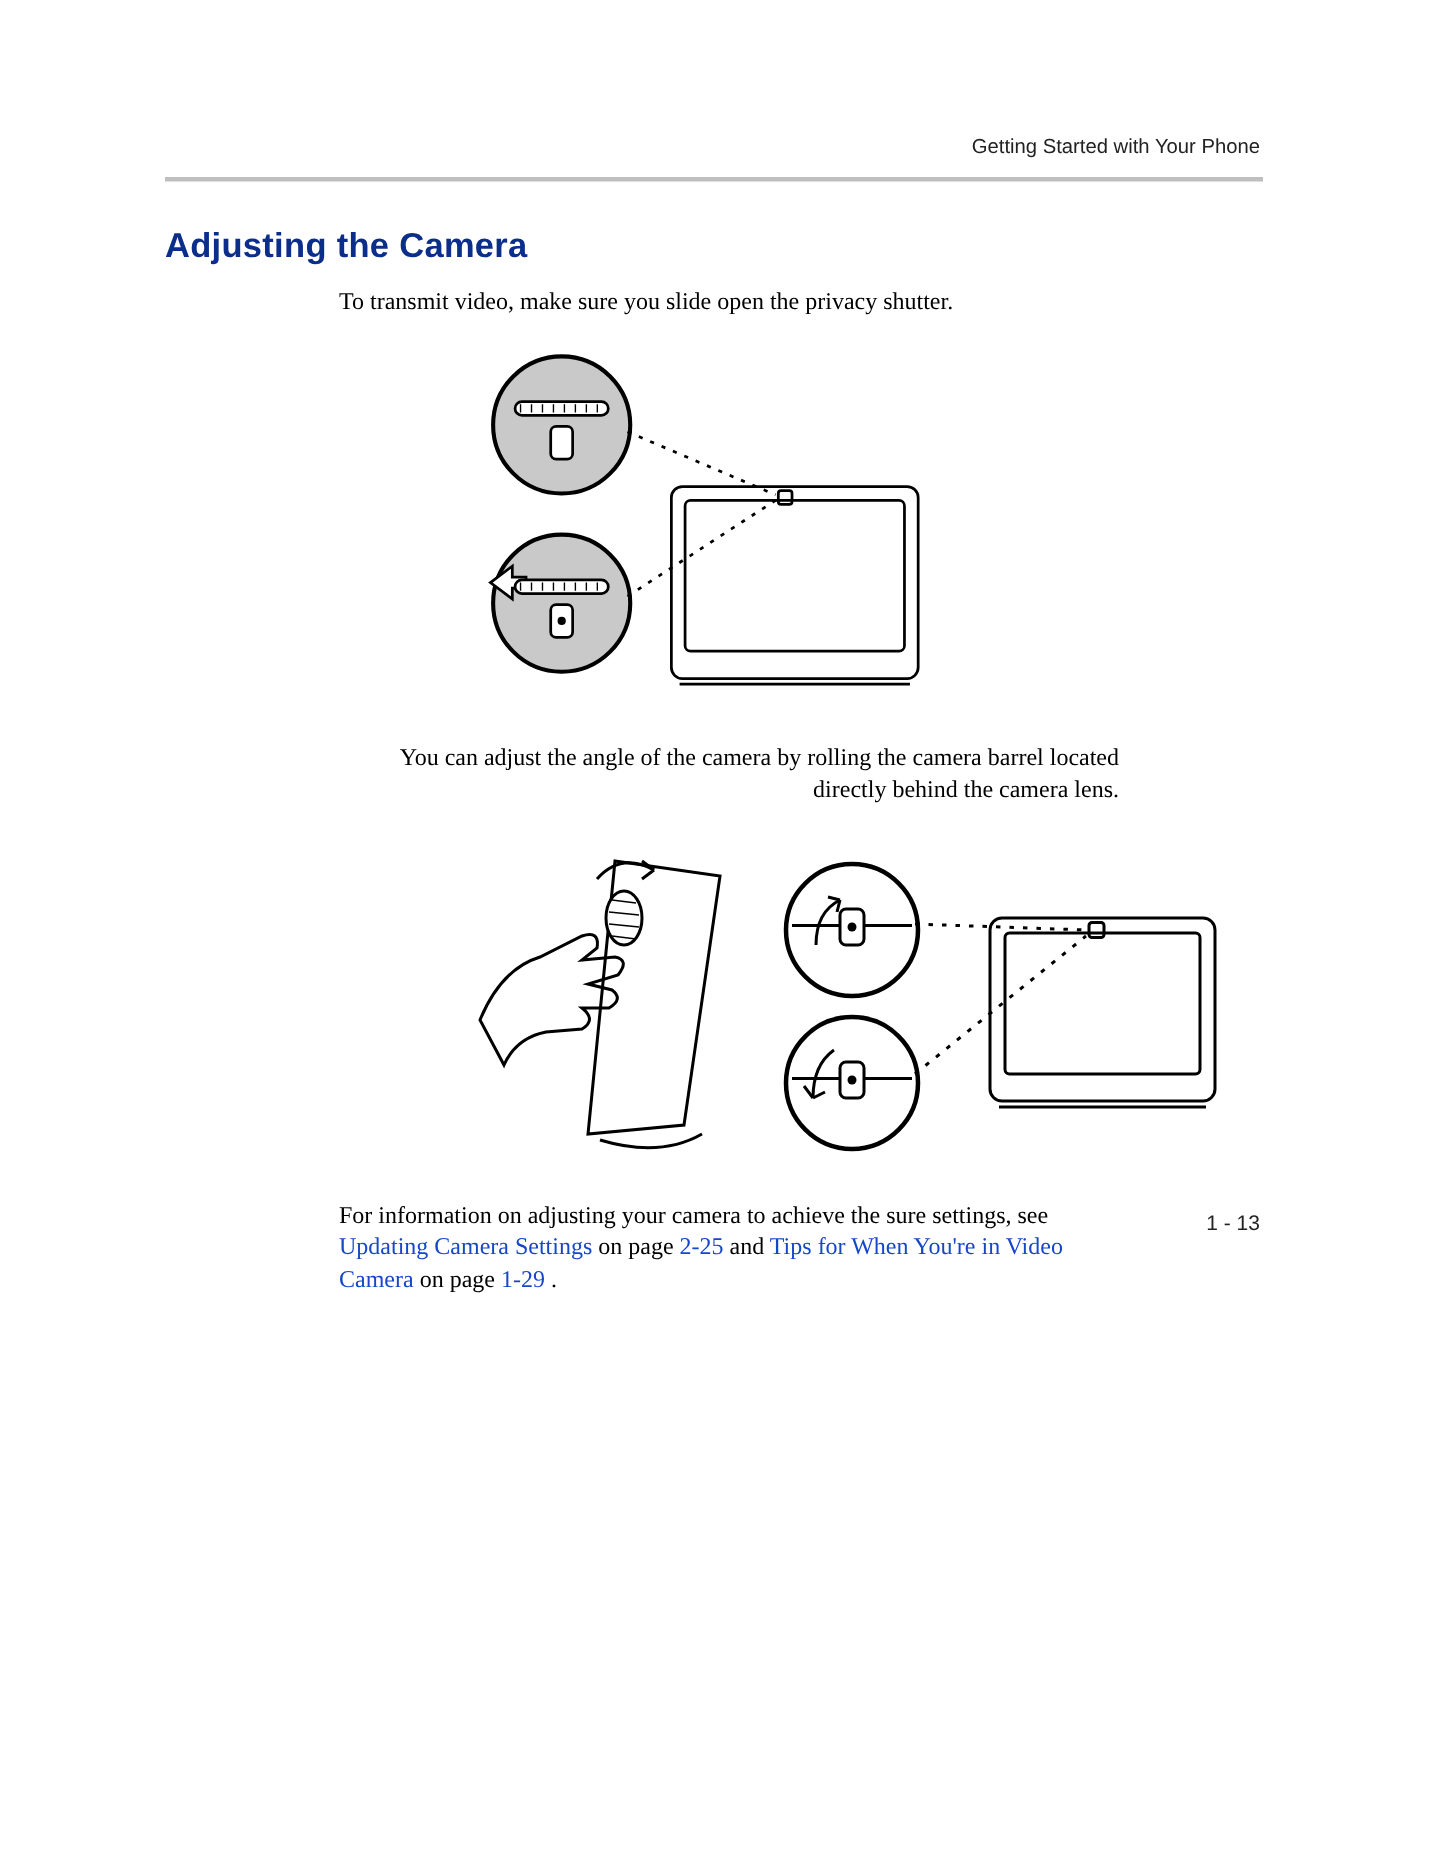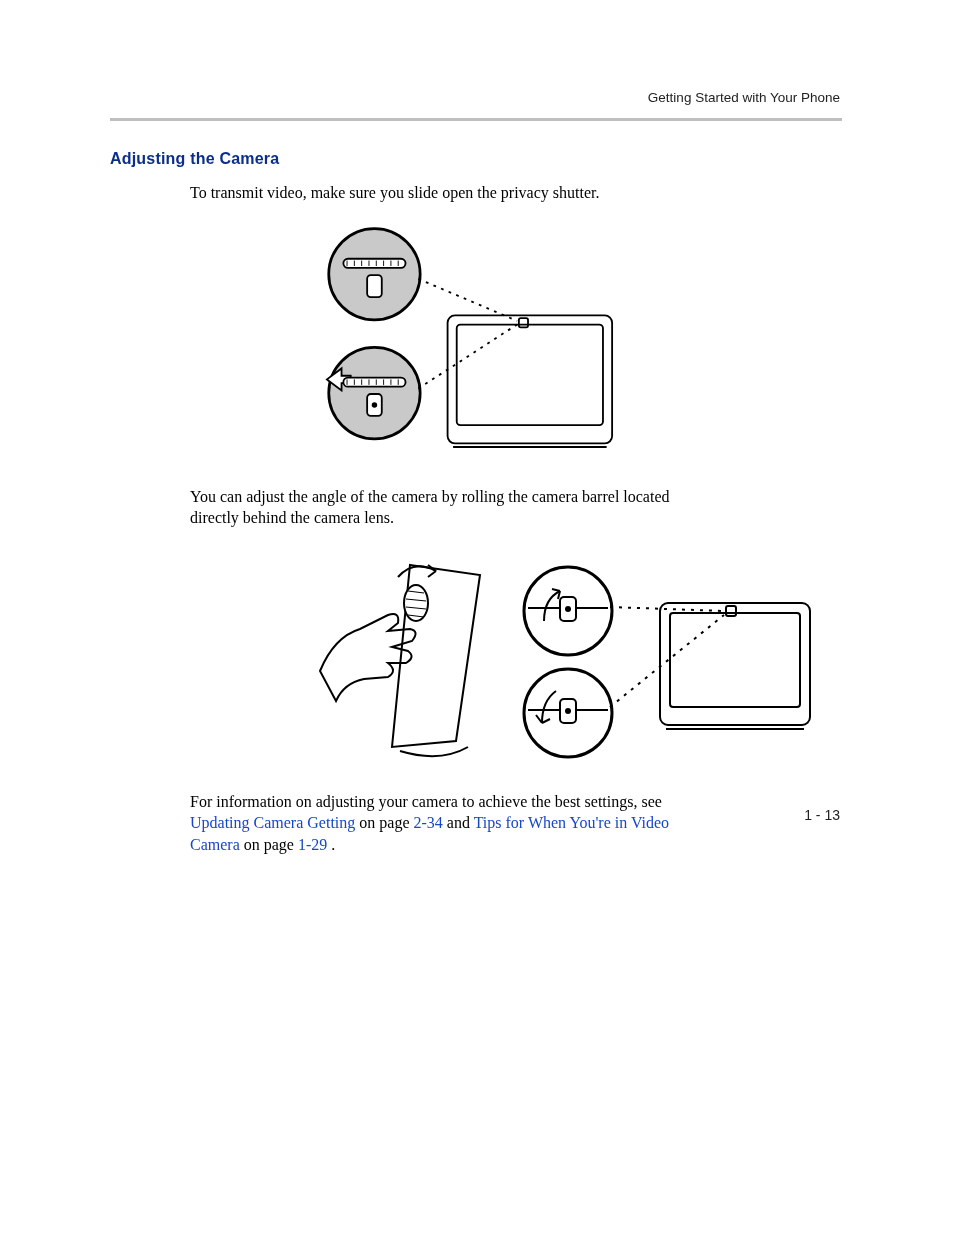--- a/index.html
+++ b/index.html
@@ -33,26 +33,26 @@
     top: 118px;
     left: 110px;
     right: 112px;
     height: 3px;
     background: #bfbfbf;
   }
   h2.section {
     font-family: "Arial Black", "Arial", "Helvetica", sans-serif;
     font-weight: 800;
     color: #0b2e8a;
-    font-size: 16px;
+    font-size: 23px;
     margin: 62px 0 14px 0;
     letter-spacing: 0.2px;
   }
   .body-col {
-    margin-left: 80px;
+    margin-left: 116px;
     width: 520px;
     font-size: 16px;
     line-height: 1.35;
   }
   .body-col p { margin: 0 0 12px 0; }
   .figure-slot {
     margin-left: 200px;
     width: 350px;
     height: 250px;
     display: flex;
@@ -140,21 +140,21 @@
         <circle cx="70" cy="198" r="3" fill="#000"></circle>
       </g>
 
       <g stroke="#000" stroke-width="2" stroke-dasharray="3 6" fill="none">
         <line x1="118" y1="60" x2="226" y2="106"></line>
         <line x1="118" y1="180" x2="226" y2="110"></line>
       </g>
     </svg>
   </div>
 
-  <div class="body-col" style="margin-top:20px;">
+  <div class="body-col" style="margin-top:20px;text-align:right;">
     <p>You can adjust the angle of the camera by rolling the camera barrel located directly behind the camera lens.</p>
   </div>
 
   <div class="figure-slot fig2">
     <svg viewBox="0 0 560 230" width="560" height="230">
 
       <g stroke="#000" stroke-width="2" fill="none">
 
         <path d="M150 24 L220 34 L196 200 L132 206 Z"></path>
         <path d="M140 210 Q180 222 208 206"></path>
@@ -199,24 +199,24 @@
 
       <g stroke="#000" stroke-width="2" stroke-dasharray="3 6" fill="none">
         <line x1="350" y1="66" x2="464" y2="70"></line>
         <line x1="350" y1="166" x2="464" y2="74"></line>
       </g>
     </svg>
   </div>
 
   <div class="body-col" style="margin-top:20px;">
     <p>
-      <span>For information on adjusting your camera to achieve the best settings, see </span>
-      <a class="link">Updating Camera Getting</a>
+      <span>For information on adjusting your camera to achieve the sure settings, see </span>
+      <a class="link">Updating Camera Settings</a>
       <span> on page </span>
-      <a class="link">2-34</a>
+      <a class="link">2-25</a>
       <span> and </span>
       <a class="link">Tips for When You're in Video Camera</a>
       <span> on page </span>
       <a class="link">1-29</a>
       <span>.</span>
     </p>
   </div>
 
   <div class="page-foot">1 - 13</div>
 </div>

